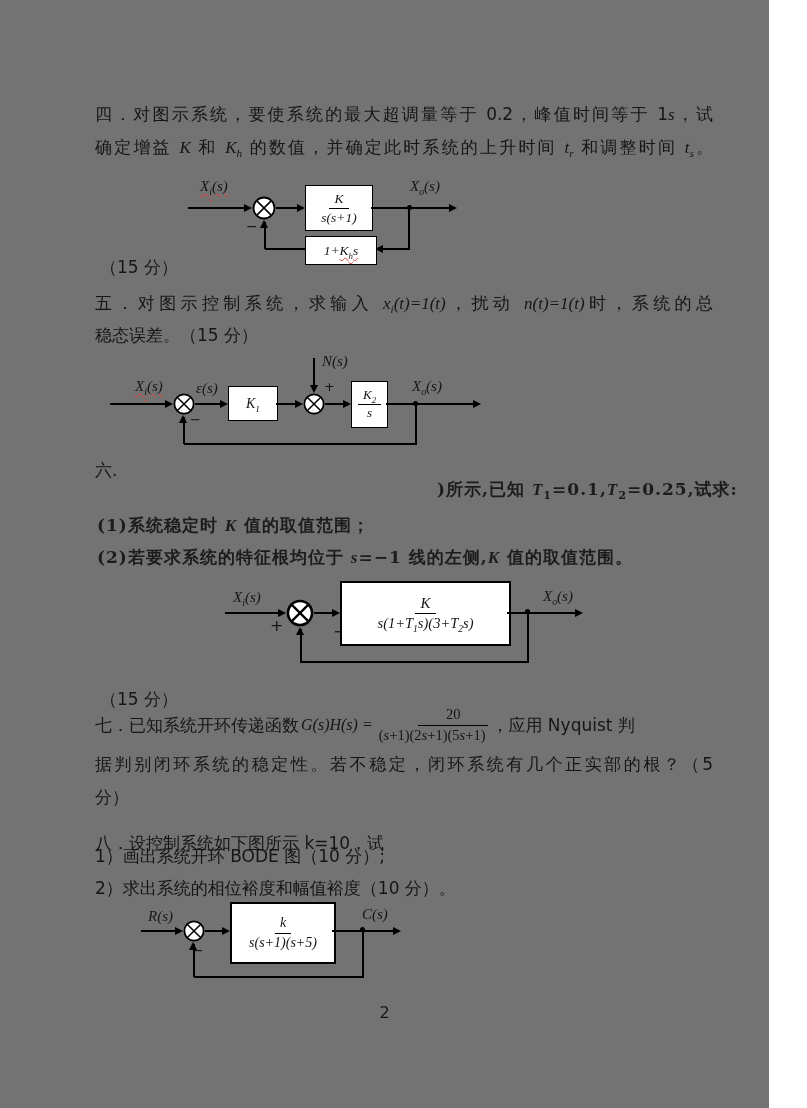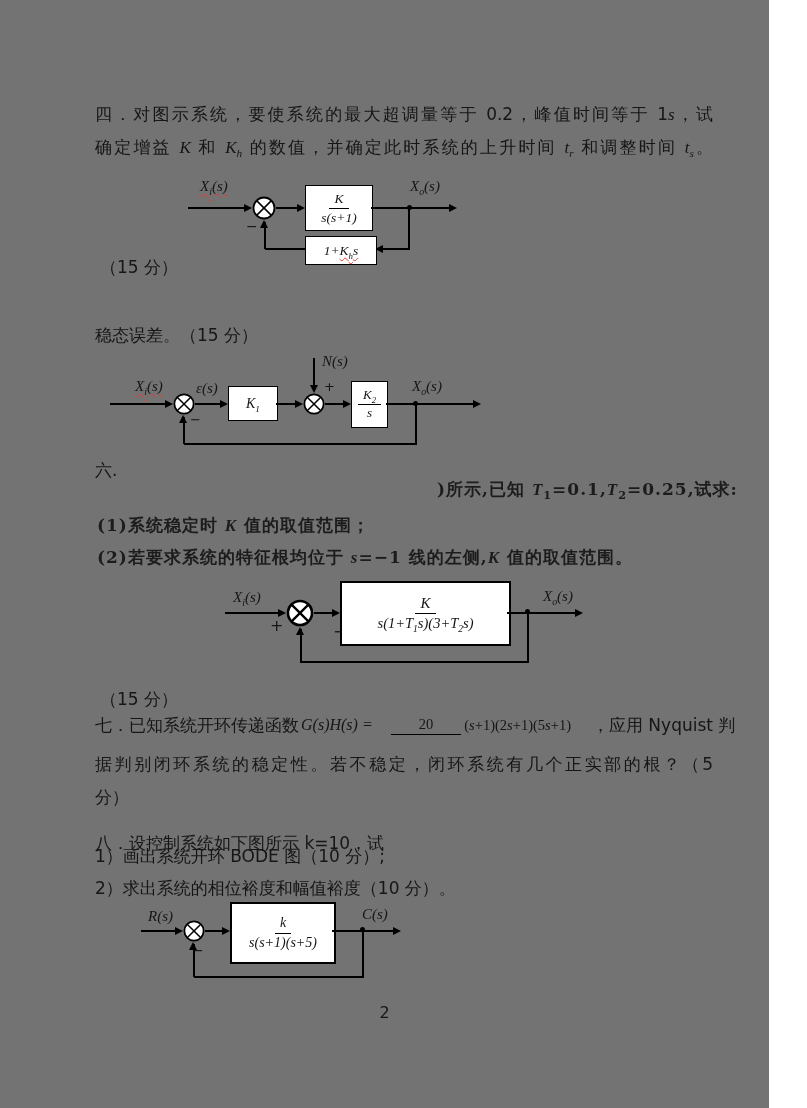--- a/index.html
+++ b/index.html
@@ -23,22 +23,22 @@
   .ad{border-left:4px solid transparent;border-right:4px solid transparent;border-top:8px solid #000;}
   .blk{position:absolute;border:1.8px solid #000;background:#fff;display:flex;
        flex-direction:column;align-items:center;justify-content:center;}
   .frac-num{border-bottom:1.5px solid #000;padding:0 5px;text-align:center;line-height:1.3;}
   .frac-den{padding:0 3px;text-align:center;line-height:1.3;}
   .dlabel{position:absolute;font-size:15px;white-space:nowrap;}
   .sign{position:absolute;font-size:14px;}
   .dot{position:absolute;width:5px;height:5px;border-radius:50%;background:#000;}
   .sum{position:absolute;}
   .q7l1{position:absolute;left:95px;top:702px;height:46px;display:flex;align-items:center;white-space:nowrap;}
-  .ifrac{display:inline-flex;flex-direction:row;align-items:center;font-size:14.5px;
-         margin:0 18px;font-family:"Liberation Serif","DejaVu Serif",serif;}
+  .ifrac{display:inline-flex;flex-direction:column;align-items:flex-end;font-size:14.5px;
+         margin:0 3px;font-family:"Liberation Serif","DejaVu Serif",serif;}
   .ifrac .frac-num{border-bottom:1.4px solid #000;padding:0 28px 1px;}
   .pagenum{position:absolute;left:0;right:0;top:1003px;text-align:center;font-size:16px;}
 </style>
 </head>
 <body>
 
 <div class="page">
 
   <div class="ln just" style="top:103px"><span>四．对图示系统，要使系统的最大超调量等于 0.2，峰值时间等于 1</span><span class="mi">s</span><span>，试</span></div>
   <div class="ln just" style="top:136px"><span>确定增益 </span><span class="mi">K</span><span> 和 </span><span class="mi">K</span><sub class="mi">h</sub><span> 的数值，并确定此时系统的上升时间 </span><span class="mi">t</span><sub class="mi">r</sub><span> 和调整时间 </span><span class="mi">t</span><sub class="mi">s</sub><span>。</span></div>
@@ -68,20 +68,21 @@
       <span><span>1+</span><span class="sq">K</span><sub class="sq">h</sub><span class="sq">s</span></span>
     </div>
     <div class="hl" style="left:145px;top:76px;width:40px"></div>
     <div class="vl" style="left:144px;top:50px;height:27px"></div>
     <div class="arr au" style="left:140px;top:48px"></div>
     <span class="sign" style="left:126px;top:46px">−</span>
   </div>
 
   <div class="ln" style="left:100px;top:256px">（15 分）</div>
 
+  <div class="ln just" style="top:292px"><span>五．对图示控制系统，求输入 </span><span class="mi">x</span><sub class="mi">i</sub><span class="mi">(t)=1(t)</span><span>，扰动 </span><span class="mi">n</span><span class="mi">(t)=1(t)</span><span>时，系统的总</span></div>
   <div class="ln" style="top:324px">稳态误差。（15 分）</div>
 
   <div class="diag" style="left:95px;top:352px;width:400px;height:100px">
     <span class="dlabel mi" style="left:40px;top:26px"><span class="sq">X</span><sub class="sq">i</sub><span class="sq">(s)</span></span>
     <div class="hl" style="left:15px;top:51px;width:55px"></div>
     <div class="arr ar" style="left:70px;top:48px"></div>
     <svg class="sum" style="left:78px;top:41px" width="22" height="22" viewBox="0 0 24 24">
         <circle cx="12" cy="12" r="10.5" fill="#fff" stroke="#000" stroke-width="1.9"></circle>
         <path d="M4.6 4.6 L19.4 19.4 M19.4 4.6 L4.6 19.4" stroke="#000" stroke-width="1.6"></path>
       </svg>

